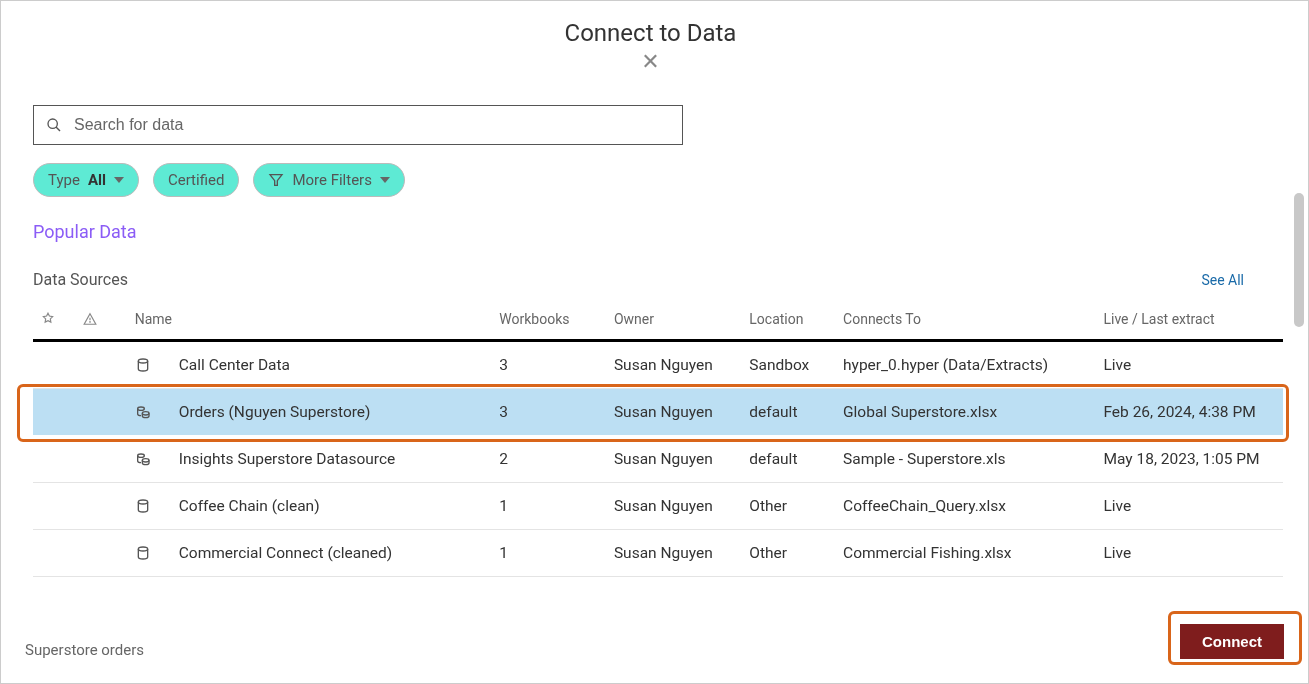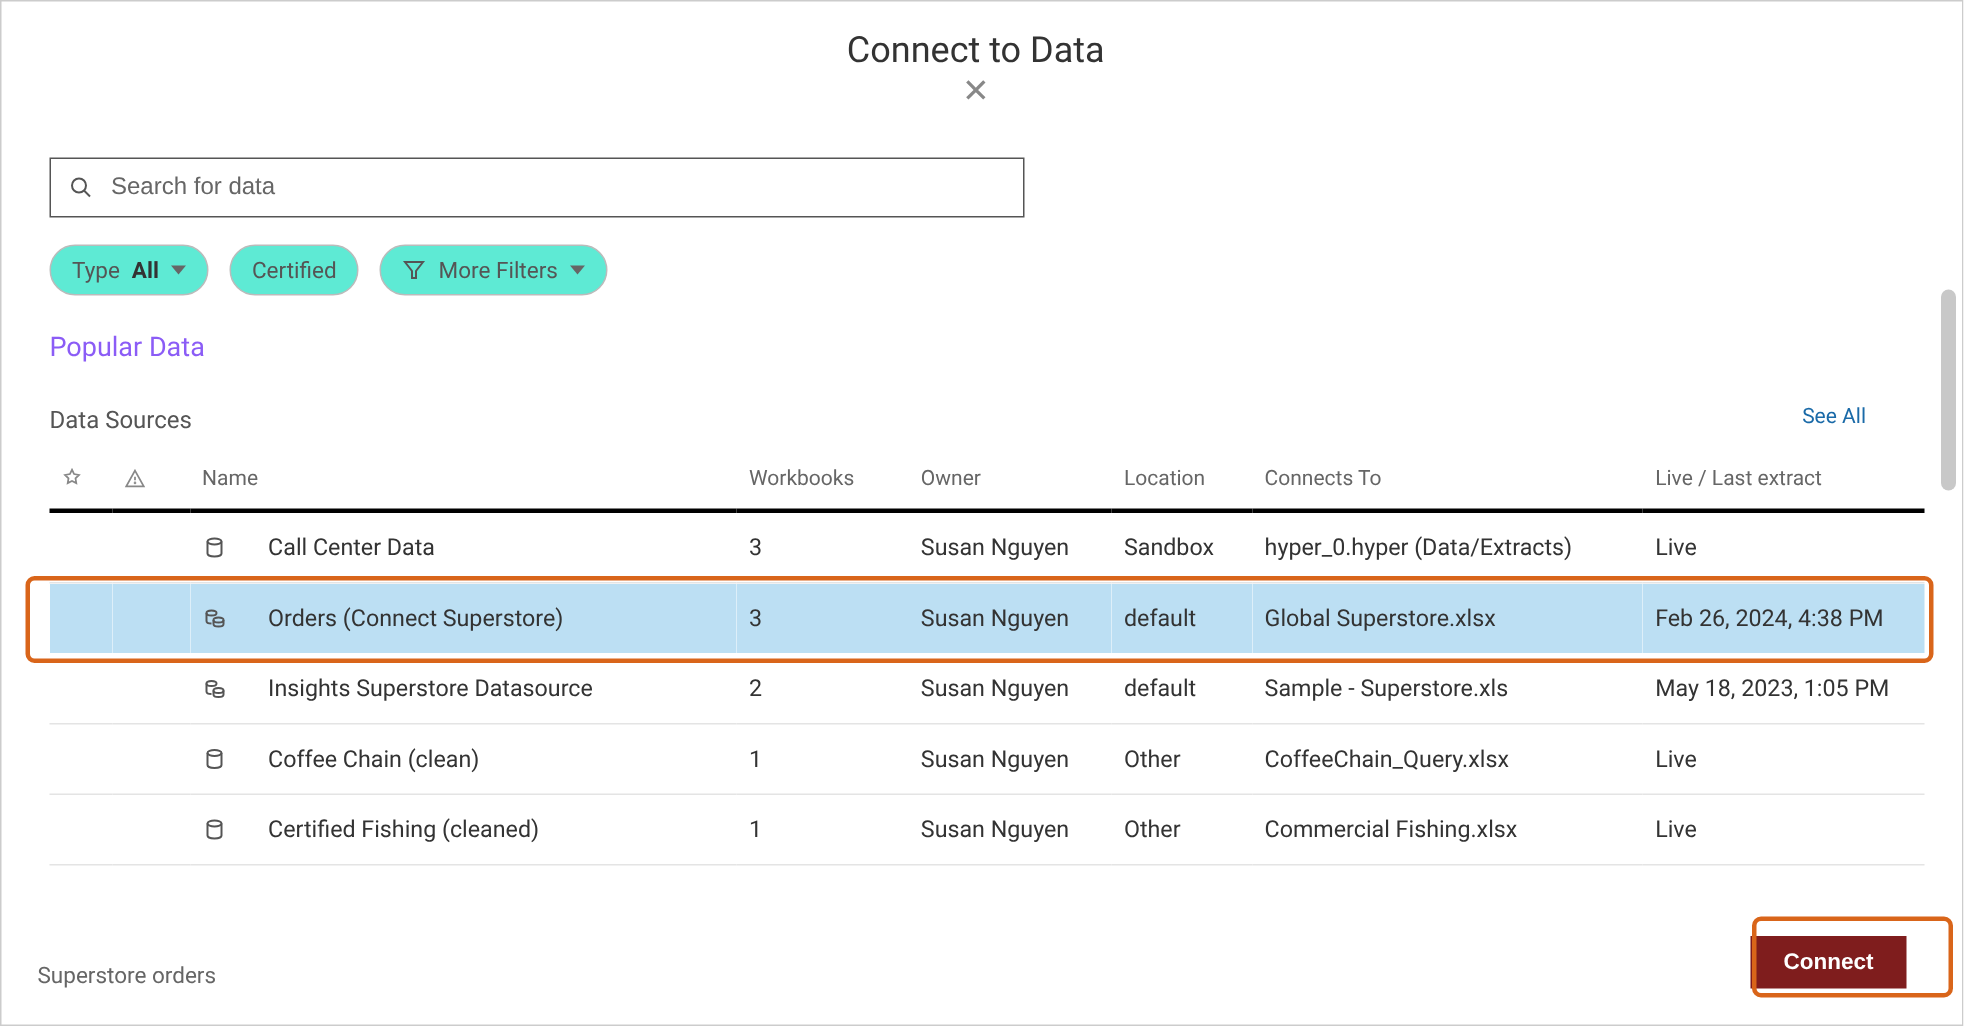--- a/index.html
+++ b/index.html
@@ -84,21 +84,21 @@
     border-top: 6px solid #666;
   }
   .section-heading {
     font-size: 18px;
     margin-top: 24px;
     color: #8b5cf6;
   }
   .subhead-row {
     display: flex;
     justify-content: space-between;
-    align-items: flex-start;
+    align-items: center;
     margin-top: 28px;
     padding-right: 48px;
   }
   .subhead {
     font-size: 16px;
     color: #555;
   }
   .see-all {
     font-size: 14px;
     color: #1a6aa8;
@@ -147,21 +147,21 @@
   .ds-icon { width: 16px; height: 16px; flex-shrink: 0; }
   .highlight-ring {
     position: absolute;
     border: 3px solid #d9651a;
     border-radius: 6px;
     pointer-events: none;
   }
   .ring-row { left: -16px; right: -6px; top: 85px; height: 58px; }
   .footer {
     position: absolute;
-    left: 0; right: 13px; bottom: 0;
+    left: 0; right: 0; bottom: 0;
     padding: 14px 24px 24px 24px;
     display: flex;
     justify-content: space-between;
     align-items: flex-end;
   }
   .footer-text {
     font-size: 15px;
     color: #666;
   }
   .connect-btn {
@@ -303,21 +303,21 @@
               <td>
                 <div class="name-cell">
                   <span>
                     <svg class="ds-icon" viewBox="0 0 24 24" fill="none" stroke="#555" stroke-width="2">
                       <ellipse cx="9" cy="7" rx="5" ry="2.5"></ellipse>
                       <path d="M4 7v8c0 1.4 2.2 2.5 5 2.5"></path>
                       <ellipse cx="16" cy="14" rx="5" ry="2.5"></ellipse>
                       <path d="M11 14v4c0 1.4 2.2 2.5 5 2.5s5-1.1 5-2.5v-4"></path>
                     </svg>
                   </span>
-                  <span>Orders (Connect Superstore)</span>
+                  <span>Orders (Nguyen Superstore)</span>
                 </div>
               </td>
               <td>3</td>
               <td>Susan Nguyen</td>
               <td>default</td>
               <td>Global Superstore.xlsx</td>
               <td>Feb 26, 2024, 4:38 PM</td>
             </tr>
             <tr>
               <td></td>
@@ -365,21 +365,21 @@
               <td></td>
               <td></td>
               <td>
                 <div class="name-cell">
                   <span>
                     <svg class="ds-icon" viewBox="0 0 24 24" fill="none" stroke="#555" stroke-width="2">
                       <ellipse cx="12" cy="6" rx="7" ry="3"></ellipse>
                       <path d="M5 6v12c0 1.7 3.1 3 7 3s7-1.3 7-3V6"></path>
                     </svg>
                   </span>
-                  <span>Certified Fishing (cleaned)</span>
+                  <span>Commercial Connect (cleaned)</span>
                 </div>
               </td>
               <td>1</td>
               <td>Susan Nguyen</td>
               <td>Other</td>
               <td>Commercial Fishing.xlsx</td>
               <td>Live</td>
             </tr>
           </tbody>
       </table>

